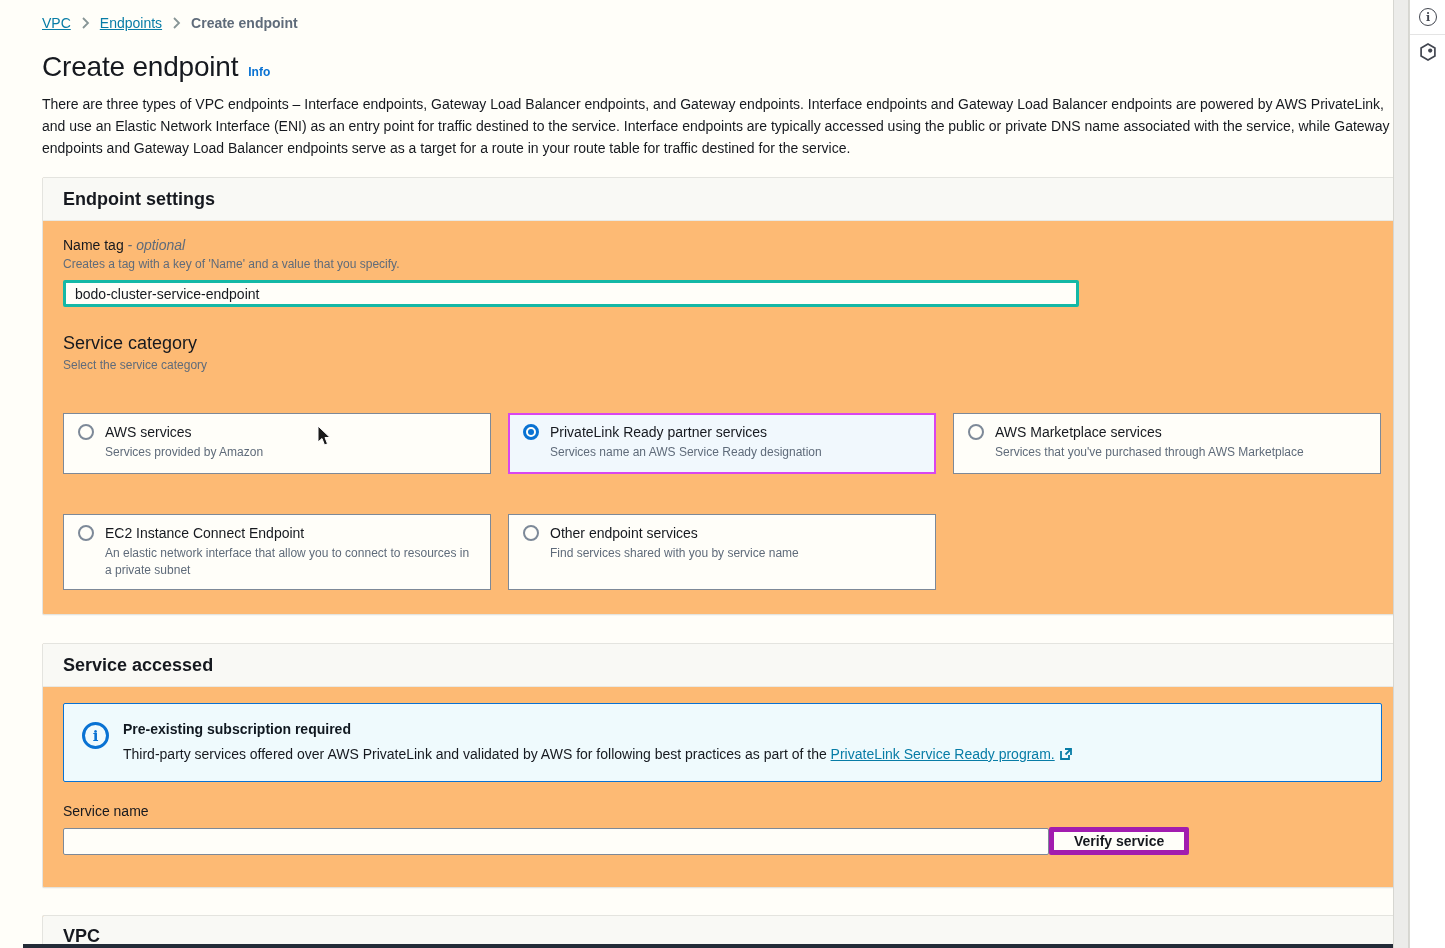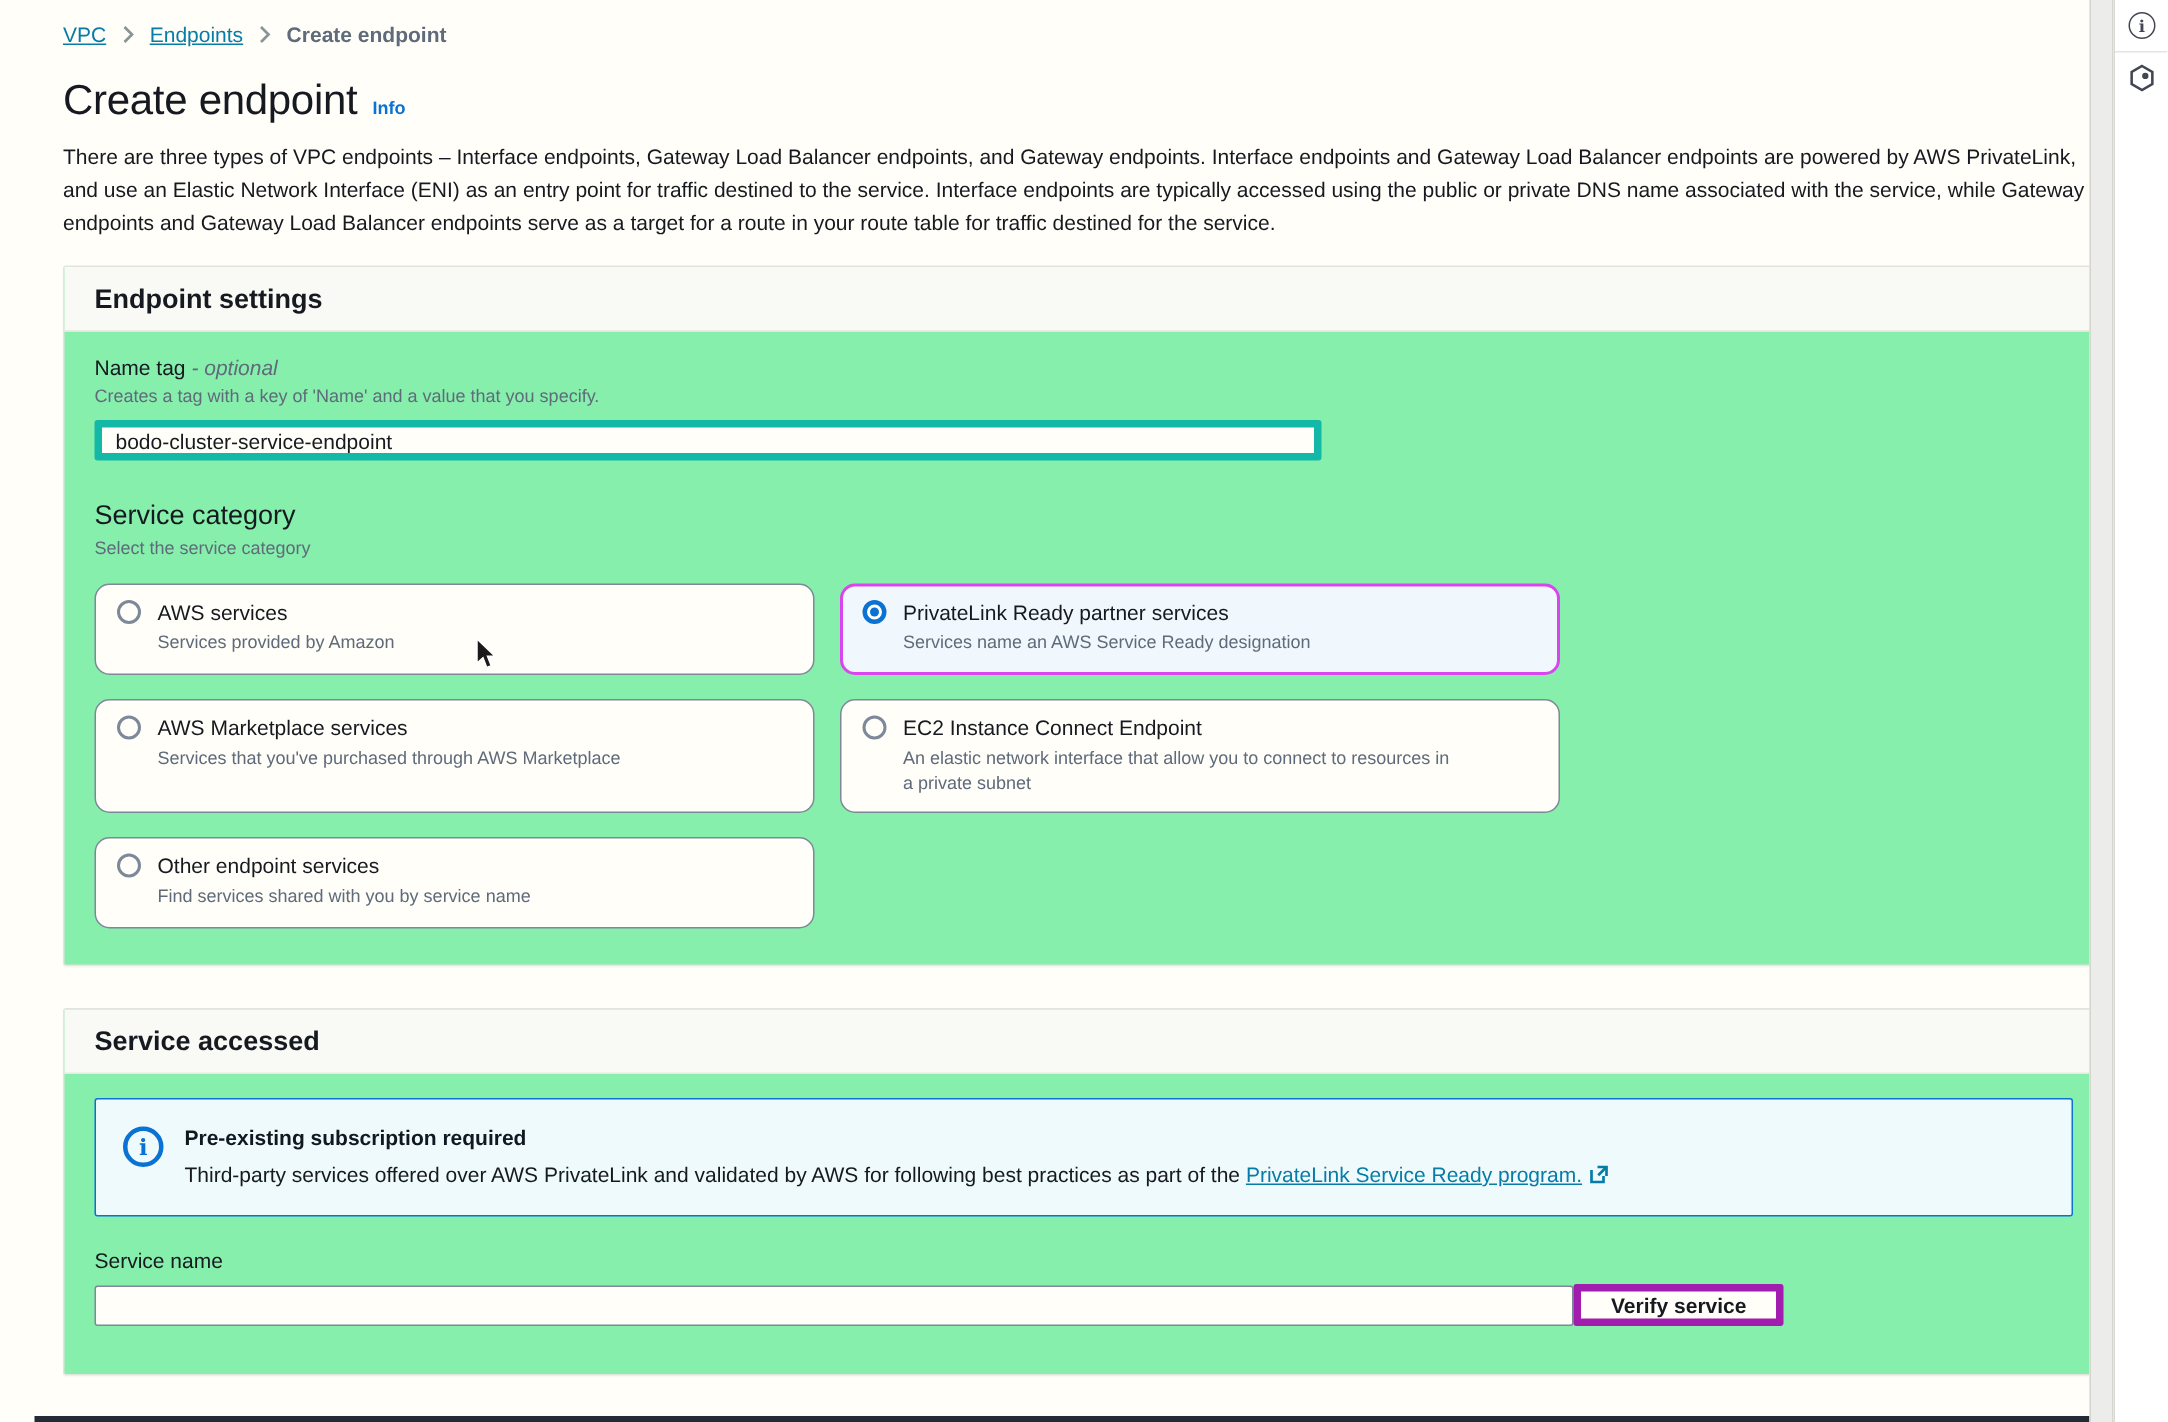--- a/index.html
+++ b/index.html
@@ -13,37 +13,37 @@
   .crumb-current { color:#5f6b7a; font-weight:700; }
   .crumb-sep { color:#879596; font-size:13px; display:inline-flex; }
 
   
   .title-row { display:flex; align-items:baseline; gap:10px; margin:20px 0 0 22px; }
   .page-title { font-size:28px; font-weight:500; color:#16191f; letter-spacing:-0.2px; }
   .info-link { font-size:12px; font-weight:700; color:#0972d3; cursor:pointer; }
   .page-desc { margin:10px 24px 0 22px; width:1356px; font-size:14px; line-height:22px; color:#16191f; }
 
   
-  .card { width:1363px; margin-left:22px; background:#86efac; border:1px solid #e4e4df; border-radius:2px; box-shadow:0 1px 1px rgba(0,0,0,0.03); }
+  .card { width:1363px; margin-left:22px; background:#fdba74; border:1px solid #e4e4df; border-radius:2px; box-shadow:0 1px 1px rgba(0,0,0,0.03); }
   .card-header { background:#f9f9f5; border-bottom:1px solid #e9e9e4; padding:11px 20px 10px; }
   .card-title { font-size:18px; font-weight:700; color:#16191f; }
   .card-subtitle { font-size:12px; color:#5f6b7a; margin-top:3px; }
   .card-body { padding:16px 20px 24px; }
 
   .field-label { font-size:14px; color:#16191f; }
   .optional { font-style:italic; color:#5f6b7a; }
   .field-desc { font-size:12px; color:#5f6b7a; margin-top:4px; }
-  .text-input { display:block; margin-top:9px; width:818px; height:27px; border:5px solid #14b8a6; border-radius:2px; background:#fffef9; font-size:14px; color:#16191f; padding:0 9px; font-family:"Liberation Sans",sans-serif; outline:none; }
+  .text-input { display:block; margin-top:9px; width:1016px; height:27px; border:3px solid #14b8a6; border-radius:2px; background:#fffef9; font-size:14px; color:#16191f; padding:0 9px; font-family:"Liberation Sans",sans-serif; outline:none; }
 
   .group-heading { font-size:18px; font-weight:500; color:#16191f; margin-top:26px; }
   .group-sub { font-size:12px; color:#5f6b7a; margin-top:4px; }
 
   
   .tiles { margin-top:17px; width:1321px; display:flex; flex-wrap:wrap; gap:16px 17px; }
-  .tile { width:480px; min-height:61px; border:1px solid #7d8998; border-radius:10px; background:#fffef9; padding:10px 14px; cursor:pointer; }
+  .tile { width:428px; min-height:61px; border:1px solid #7d8998; border-radius:0; background:#fffef9; padding:10px 14px; cursor:pointer;margin-top:24px; }
   .tile.selected { border:2px solid #d946ef; background:#f1f8fd; padding:9px 13px; }
   .tile-top { display:flex; align-items:center; gap:11px; }
   .radio { width:16px; height:16px; border:2px solid #7d8998; border-radius:50%; background:#fffef9; flex:none; display:flex; align-items:center; justify-content:center; }
   .radio.on { border:3px solid #0972d3; }
   .radio .dot { width:6px; height:6px; border-radius:50%; background:#0972d3; display:none; }
   .radio.on .dot { display:block; }
   .tile-title { font-size:14px; color:#16191f; }
   .tile-desc { font-size:12px; color:#5f6b7a; margin:4px 0 0 27px; line-height:17px; }
 
   

